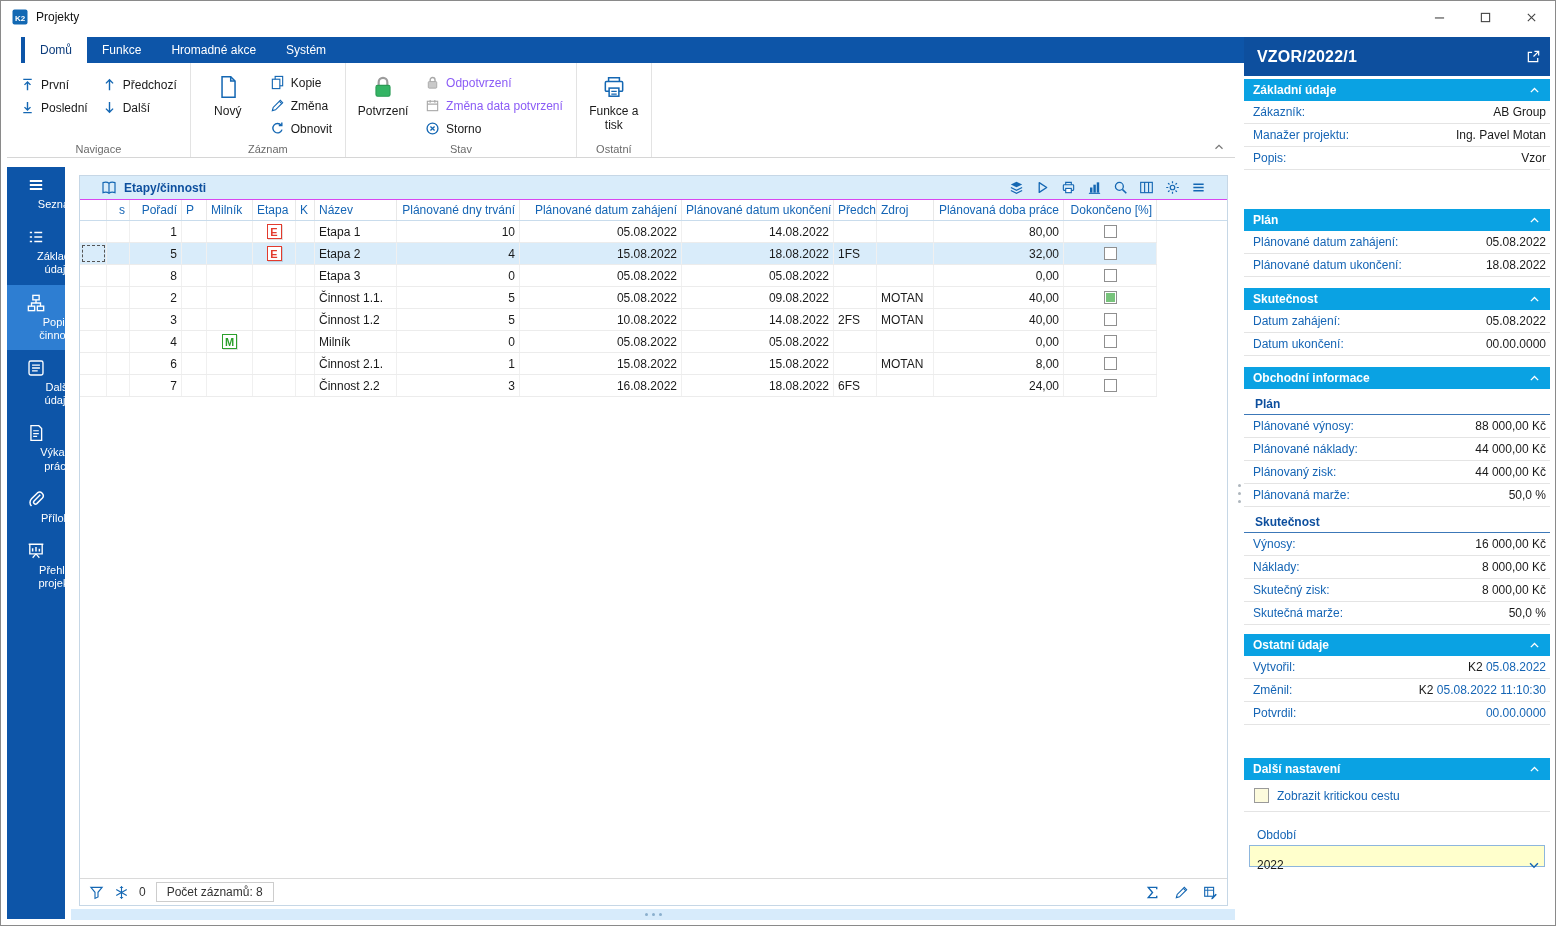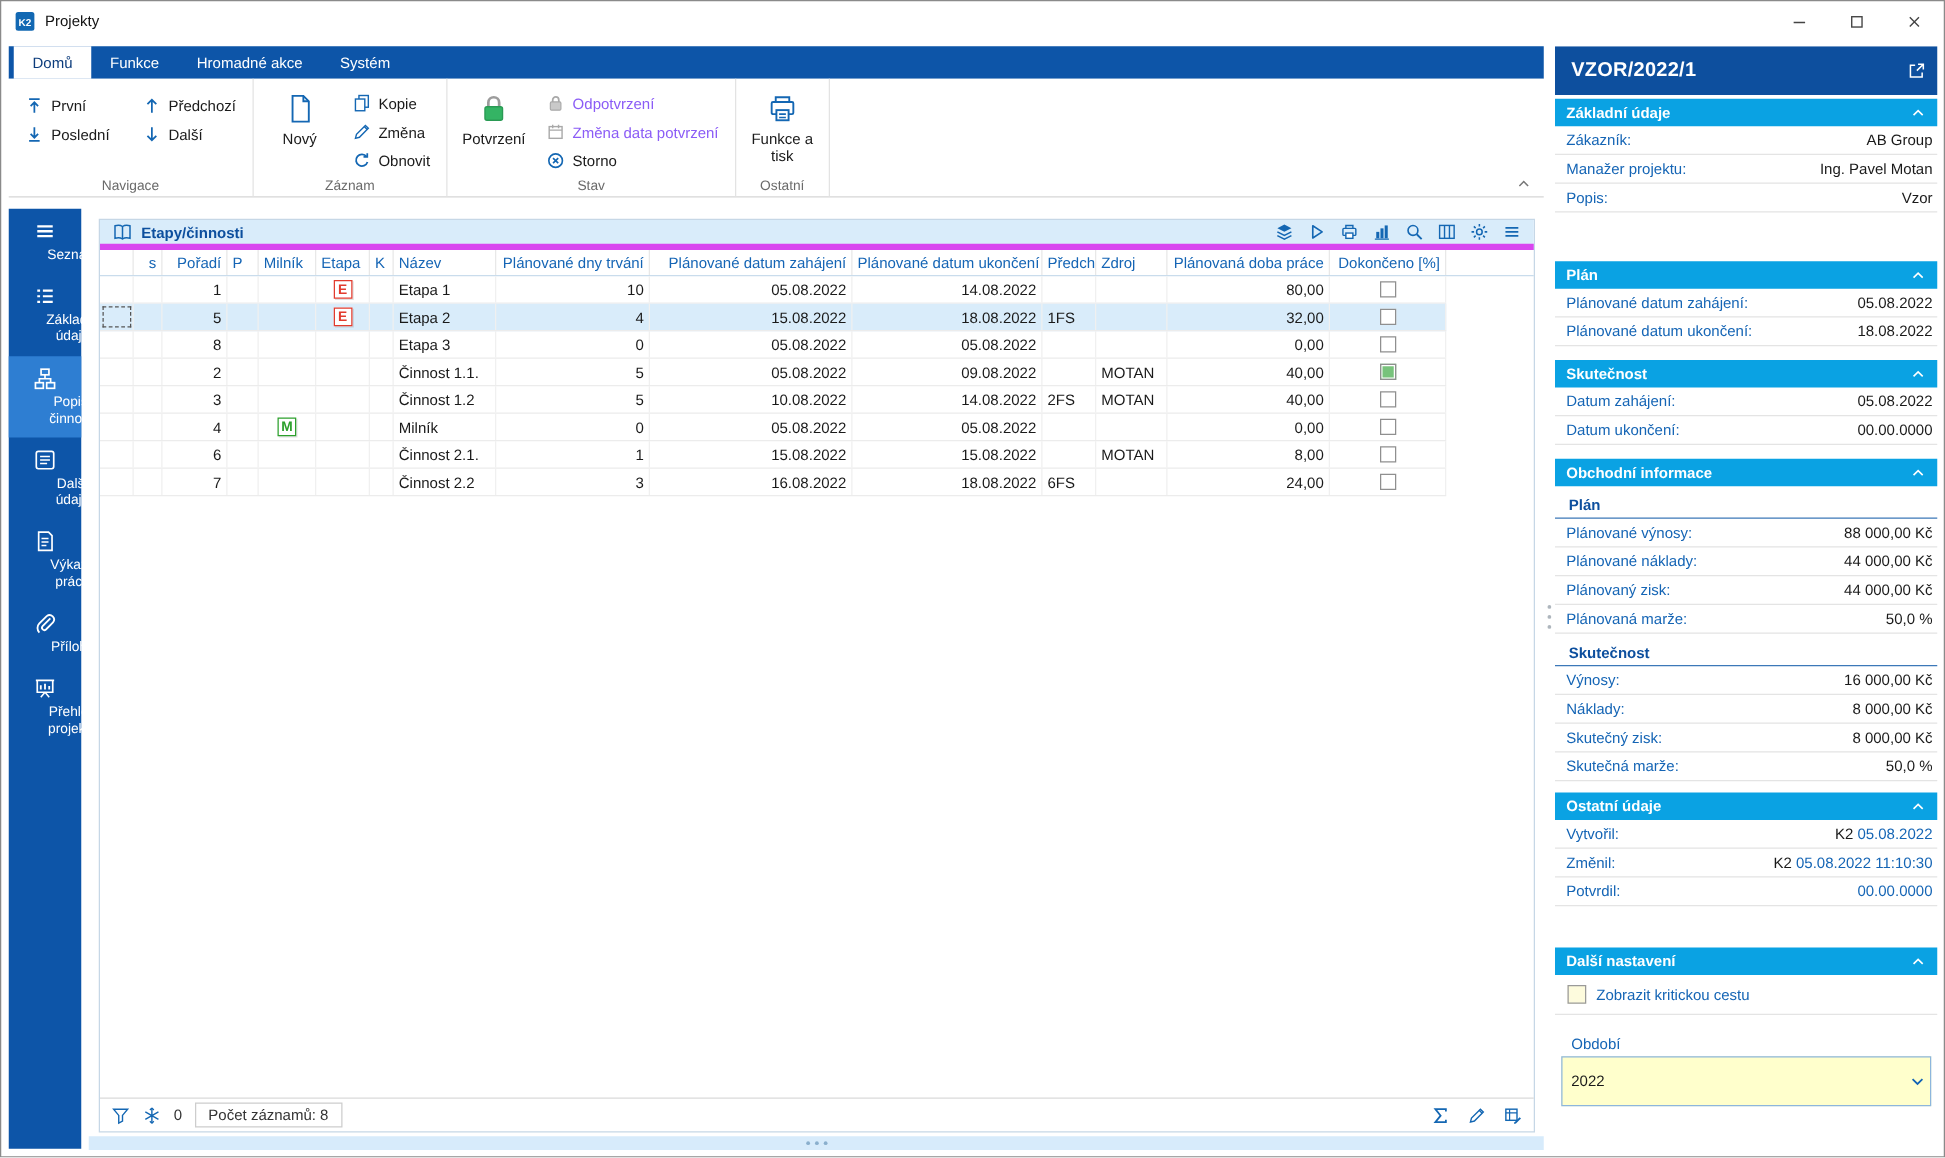--- a/index.html
+++ b/index.html
@@ -9,29 +9,29 @@
 
   
   .titlebar{position:absolute;left:0;top:0;right:0;height:32px;display:flex;align-items:center;padding-left:11px;}
   .app-icon svg{width:16px;height:16px;display:block;}
   .win-title{margin-left:8px;color:#111;}
   .win-controls{position:absolute;right:1px;top:1px;display:flex;height:30px;}
   .wbtn{width:46px;height:30px;display:flex;align-items:center;justify-content:center;}
   .wbtn svg{width:11px;height:11px;}
 
   
-  .tabstrip{position:absolute;left:6px;top:36px;width:1228px;height:26px;background:var(--primary,#0d55a8);display:flex;align-items:stretch;padding-left:4px;}
+  .tabstrip{position:absolute;left:20px;top:36px;width:1228px;height:26px;background:var(--primary,#0d55a8);display:flex;align-items:stretch;padding-left:4px;}
   .tab{padding:0 15px;display:flex;align-items:center;color:#fff;cursor:default;}
   .tab.active{background:#fff;color:#0c3c7c;}
 
   
   .ribbon{position:absolute;left:6px;top:62px;width:1228px;height:95px;background:#fff;border-bottom:1px solid #d6d6d6;display:flex;}
   .rgroup{position:relative;padding:3px 8px 16px 8px;border-right:1px solid #e3e3e3;display:flex;gap:8px;}
   .rgroup-label{position:absolute;left:0;right:0;bottom:2px;text-align:center;font-size:11px;color:#6b6b6b;}
-  .nav-grid{display:grid;grid-template-rows:repeat(2,23px);grid-auto-flow:column;column-gap:16px;align-content:start;padding-top:7px;}
+  .nav-grid{display:grid;grid-template-rows:repeat(2,23px);grid-auto-flow:column;column-gap:4px;align-content:start;padding-top:7px;}
   .sbtn{display:flex;align-items:center;gap:6px;height:23px;padding:0 5px;white-space:nowrap;color:#1a1a1a;}
   .sbtn .ic{color:#1467b3;}
   .sbtn .ic svg{width:15px;height:15px;}
   .sbtn.disabled{color:#8b5cf6;}
   .sbtn.disabled .ic{color:#bcbcbc;}
   .sbtn-col{display:flex;flex-direction:column;padding-top:5px;}
   .big-btn{width:58px;display:flex;flex-direction:column;align-items:center;gap:4px;padding-top:8px;}
   .big-btn .ic{color:#1467b3;}
   .big-btn .ic svg{width:26px;height:26px;}
   .big-btn .blabel{text-align:center;line-height:1.2;}
@@ -41,21 +41,21 @@
   
   .sidebar{position:absolute;left:6px;top:166px;width:58px;bottom:6px;background:var(--primary,#0d55a8);display:flex;flex-direction:column;}
   .side-item{display:flex;flex-direction:column;align-items:center;gap:4px;padding:9px 1px 8px;color:#fff;cursor:default;}
   .side-item .ic{color:#fff;}
   .side-item .ic svg{width:18px;height:18px;}
   .side-label{font-size:11px;text-align:center;line-height:1.2;white-space:pre-line;margin-left:44px;}
   .side-item.active{background:#2e7ed2;}
 
   
   .grid-panel{position:absolute;left:78px;top:174px;width:1149px;height:731px;border:1px solid #c6d7e6;display:flex;flex-direction:column;background:#fff;}
-  .grid-titlebar{height:24px;background:#d9ecfa;border-bottom:5px solid #d946ef;display:flex;align-items:center;padding:0 10px;gap:7px;flex:0 0 auto;}
+  .grid-titlebar{height:24px;background:#d9ecfa;border-bottom:1px solid #d946ef;display:flex;align-items:center;padding:0 21px;gap:7px;flex:0 0 auto;}
   .grid-titlebar .ic{color:#1467b3;}
   .grid-titlebar .ic svg{width:16px;height:16px;}
   .grid-title{color:#0d4f9e;font-weight:bold;}
   .grid-toolbar{margin-left:auto;display:flex;align-items:center;gap:11px;}
   .tbi{color:#1467b3;}
   .tbi svg{width:15px;height:15px;}
   .grid-header-row{display:flex;height:21px;border-bottom:1px solid #c9dcec;flex:0 0 auto;color:#1565b5;}
   .hcell{flex:0 0 auto;padding:3px 4px;border-right:1px solid #e8e8e8;white-space:nowrap;overflow:hidden;}
   .hcell.a-right{text-align:right;}
   .grid-body{flex:1 1 auto;overflow:hidden;}
@@ -94,21 +94,21 @@
   .sec-header .ic{margin-left:auto;color:#fff;}
   .sec-header .ic svg{width:13px;height:13px;}
   .prow{height:23px;display:flex;align-items:center;border-bottom:1px solid #e4e4e4;padding:0 4px 0 9px;}
   .plabel{color:var(--link,#1565b5);}
   .pvalue{margin-left:auto;color:#1a1a1a;}
   .pvalue .blue{color:var(--link,#1565b5);}
   .sub-title{height:26px;display:flex;align-items:flex-end;padding:0 0 3px 11px;color:#0d4f9e;font-weight:bold;border-bottom:1px solid #3c78b8;}
   .chk-row{display:flex;align-items:center;gap:8px;padding:8px 8px 8px 10px;border-bottom:1px solid #e4e4e4;}
   .pchk{width:15px;height:15px;border:1px solid #9a9a9a;background:#fdfbdd;}
   .field-label{color:var(--link,#1565b5);padding:6px 8px 3px 13px;}
-  .field-box{margin:0 5px;height:40px;background:var(--input-yellow,#ffffcc);border:1px solid #8db6dd;display:flex;align-items:center;padding:0 3px 0 7px;}
+  .field-box{margin:0 5px;height:22px;background:var(--input-yellow,#ffffcc);border:1px solid #8db6dd;display:flex;padding:12px 3px 0 7px;}
   .field-box .ic{margin-left:auto;color:#1565b5;}
   .field-box .ic svg{width:14px;height:14px;}
 </style>
 </head>
 <body>
 
 <div id="window">
 
   <div class="titlebar">
     <span class="app-icon ic">

